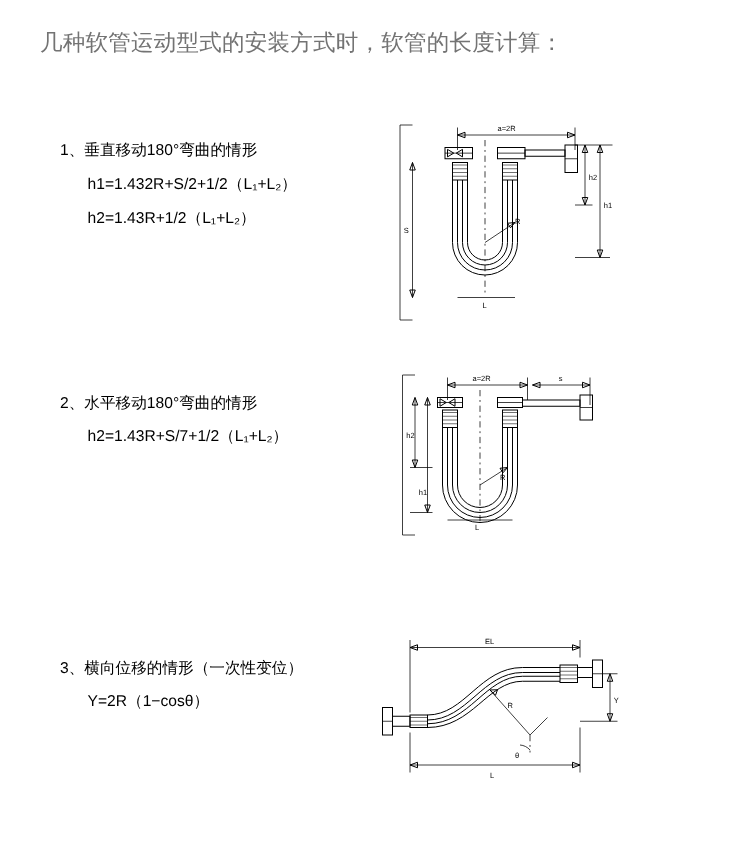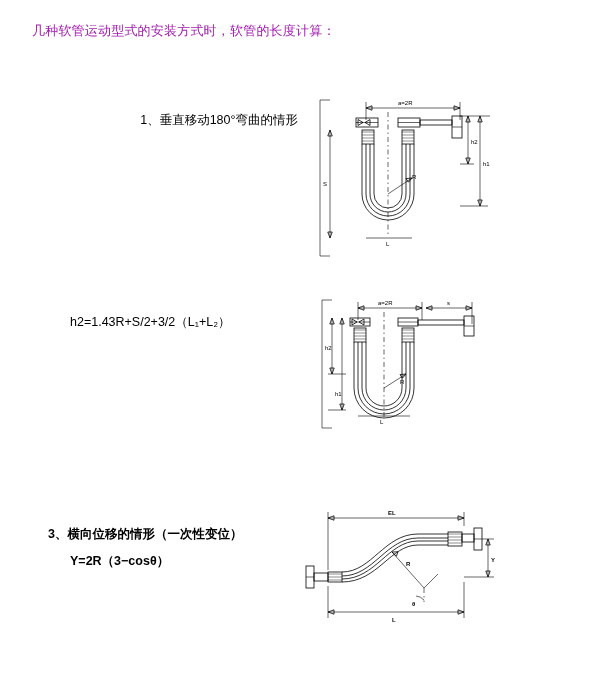--- a/index.html
+++ b/index.html
@@ -17,34 +17,34 @@
   }
   .page {
     position: relative;
     width: 600px;
     height: 675px;
   }
   .title {
     position: absolute;
     left: 32px;
     top: 22px;
-    font-size: 13px;
+    font-size: 18px;
     letter-spacing: 0.2px;
-    color: #a21caf;
+    color: #737373;
     white-space: nowrap;
   }
 
   .section {
     position: absolute;
     left: 0;
     width: 600px;
   }
-  .sec1 { top: 86px; height: 180px; text-align: right; }
+  .sec1 { top: 86px; height: 180px; }
   .sec2 { top: 288px; height: 180px; }
-  .sec3 { top: 500px; height: 150px; font-weight: bold; }
+  .sec3 { top: 500px; height: 150px; }
 
   .text-col {
     position: absolute;
     left: 48px;
     top: 26px;
     width: 250px;
   }
   .sec-heading {
     font-size: 12.5px;
     color: #000;
@@ -76,20 +76,22 @@
 </head>
 <body>
 
 <div class="page">
 
   <div class="title">几种软管运动型式的安装方式时，软管的长度计算：</div>
 
   <div class="section sec1">
     <div class="text-col">
       <div class="sec-heading">1、垂直移动180°弯曲的情形</div>
+      <div class="formula">h1=1.432R+S/2+1/2（L₁+L₂）</div>
+      <div class="formula">h2=1.43R+1/2（L₁+L₂）</div>
     </div>
 
     <div class="fig fig1">
       <svg width="200" height="185" viewBox="0 0 200 185">
 
         <line class="thin" x1="20" y1="14" x2="20" y2="170"></line>
         <line class="thin" x1="20" y1="14" x2="30" y2="14"></line>
         <line class="thin" x1="20" y1="170" x2="30" y2="170"></line>
 
         <line class="thin" x1="66" y1="22" x2="160" y2="22"></line>
@@ -157,21 +159,22 @@
         <line class="thin" x1="30" y1="44" x2="30" y2="152"></line>
         <path class="ln" d="M30 44 l-2.2 6 h4.4 z" fill="#000"></path>
         <path class="ln" d="M30 152 l-2.2 -6 h4.4 z" fill="#000"></path>
         <text class="dimtxt" x="23" y="100">S</text>
       </svg>
     </div>
   </div>
 
   <div class="section sec2">
     <div class="text-col">
-      <div class="formula">h2=1.43R+S/2+3/2（L₁+L₂）</div>
+      <div class="sec-heading">2、水平移动180°弯曲的情形</div>
+      <div class="formula">h2=1.43R+S/7+1/2（L₁+L₂）</div>
     </div>
 
     <div class="fig fig2">
       <svg width="200" height="175" viewBox="0 0 200 175">
 
         <line class="thin" x1="22" y1="12" x2="22" y2="140"></line>
         <line class="thin" x1="22" y1="12" x2="32" y2="12"></line>
         <line class="thin" x1="22" y1="140" x2="32" y2="140"></line>
 
         <line class="thin" x1="58" y1="20" x2="122" y2="20"></line>
@@ -240,21 +243,21 @@
 
         <line class="thin" x1="58" y1="128" x2="110" y2="128"></line>
         <text class="dimtxt" x="80" y="136">L</text>
       </svg>
     </div>
   </div>
 
   <div class="section sec3">
     <div class="text-col">
       <div class="sec-heading">3、横向位移的情形（一次性变位）</div>
-      <div class="formula">Y=2R（3−cosθ）</div>
+      <div class="formula">Y=2R（1−cosθ）</div>
     </div>
 
     <div class="fig fig3">
       <svg width="210" height="130" viewBox="0 0 210 130">
 
         <line class="thin" x1="40" y1="18" x2="176" y2="18"></line>
         <path class="ln" d="M40 18 l6 -2.2 v4.4 z" fill="#000"></path>
         <path class="ln" d="M176 18 l-6 -2.2 v4.4 z" fill="#000"></path>
         <text class="dimtxt" x="100" y="15">EL</text>
         <line class="thin" x1="40" y1="12" x2="40" y2="70"></line>

